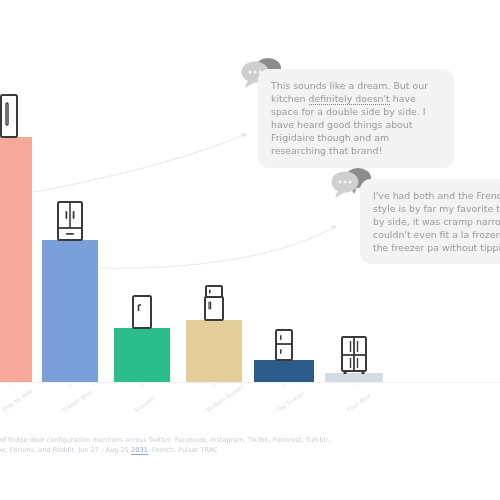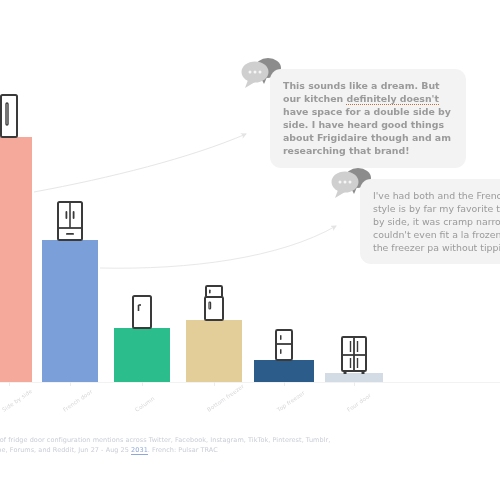--- a/index.html
+++ b/index.html
@@ -167,21 +167,21 @@
       <ellipse cx="28" cy="11" rx="13" ry="10" fill="#8c8c8c"></ellipse>
       <path d="M20,19 L24,27 L27,20 z" fill="#8c8c8c"></path>
       <ellipse cx="15" cy="15" rx="13.5" ry="10.5" fill="#cfcfcf"></ellipse>
       <path d="M8,23 L5,31 L15,25 z" fill="#cfcfcf"></path>
       <circle cx="10" cy="15" r="1.5" fill="#f6f6f6"></circle>
       <circle cx="15" cy="15" r="1.5" fill="#f6f6f6"></circle>
       <circle cx="20" cy="15" r="1.5" fill="#f6f6f6"></circle>
     </svg>
   </div>
 
-  <div class="bubble" id="bubble1" style="left:270px;top:69px;width:196px;font-weight:bold;">
+  <div class="bubble" id="bubble1" style="left:258px;top:69px;width:196px;">
     <span>This sounds like a dream. But our kitchen </span><span class="u">definitely doesn't</span><span> have space for a double side by side. I have heard good things about Frigidaire though and am researching that brand!</span>
   </div>
 
   <div class="avatar" style="left:330px;top:167px;">
     <svg width="44" height="34" viewBox="0 0 44 34">
       <ellipse cx="28" cy="11" rx="13" ry="10" fill="#8c8c8c"></ellipse>
       <path d="M20,19 L24,27 L27,20 z" fill="#8c8c8c"></path>
       <ellipse cx="15" cy="15" rx="13.5" ry="10.5" fill="#cfcfcf"></ellipse>
       <path d="M8,23 L5,31 L15,25 z" fill="#cfcfcf"></path>
       <circle cx="10" cy="15" r="1.5" fill="#f6f6f6"></circle>

